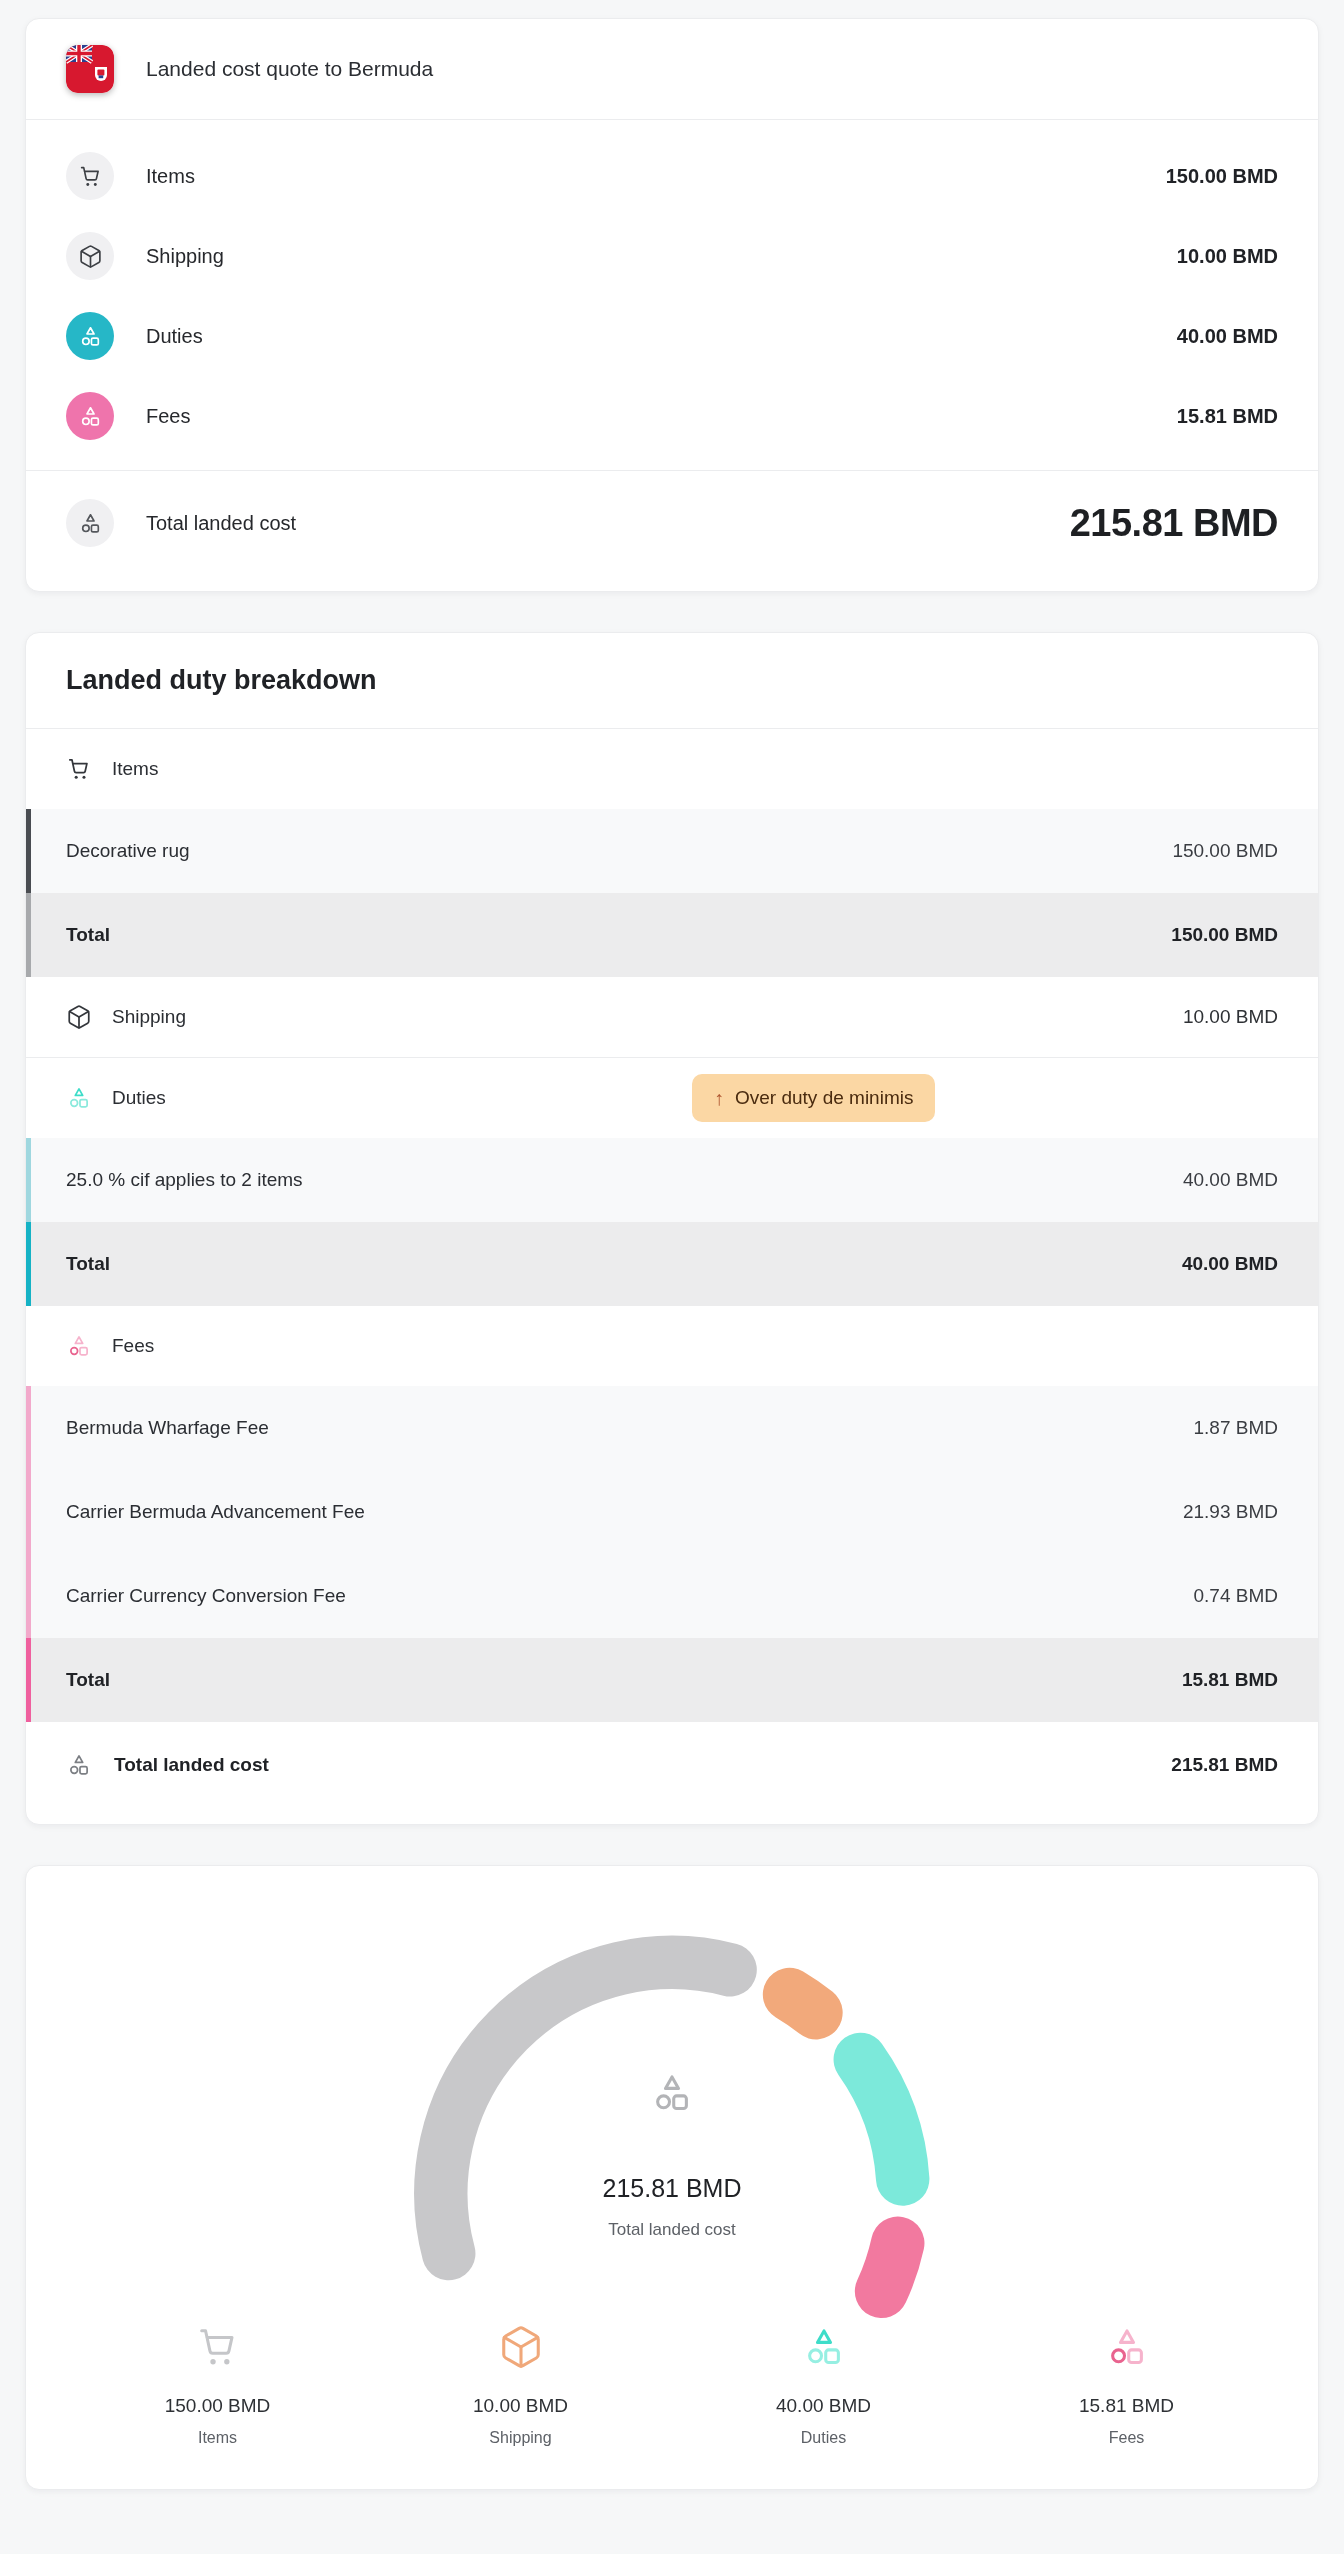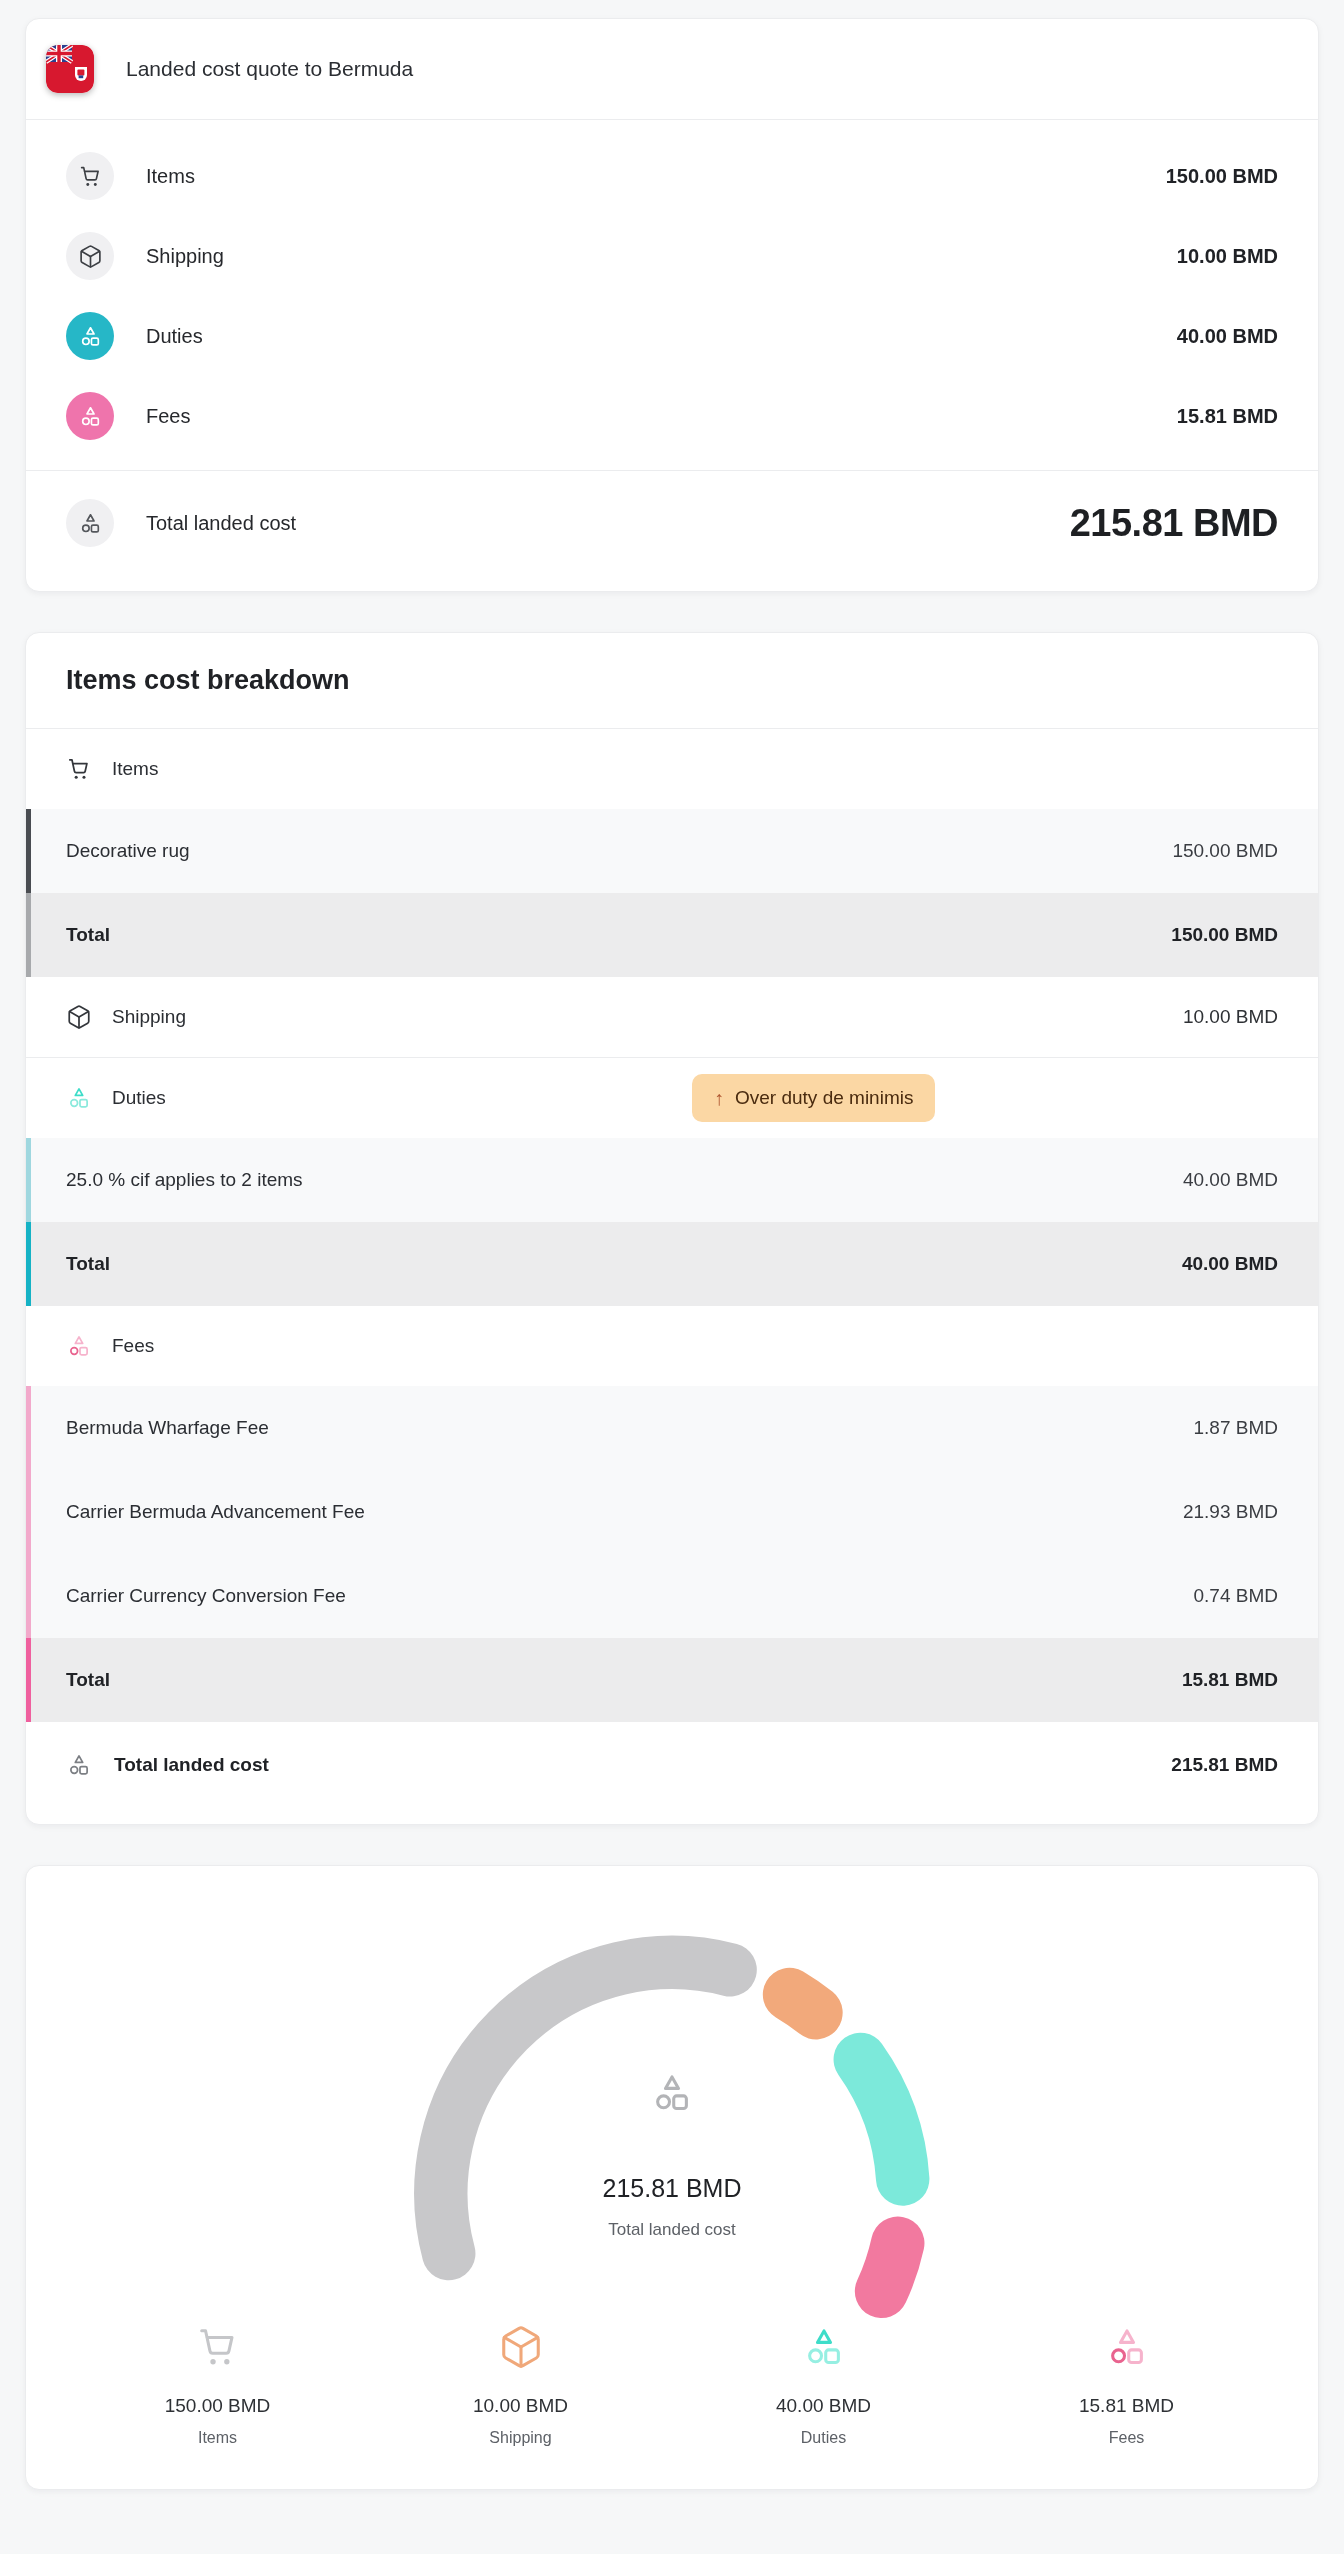--- a/index.html
+++ b/index.html
@@ -15,21 +15,21 @@
     background:#ffffff;
     border:1px solid #ebecee;
     border-radius:14px;
     box-shadow:0 2px 6px rgba(20,24,40,.05);
     overflow:hidden;
   }
   .card + .card { margin-top:40px; }
   .divider { height:1px; background:#ebecee; }
 
   
-  .card-head { display:flex; align-items:center; gap:32px; padding:26px 20px; }
+  .card-head { display:flex; align-items:center; gap:32px; padding:26px 40px; }
   .flag { width:48px; height:48px; border-radius:12px; box-shadow:0 2px 6px rgba(0,0,0,.28); flex:0 0 auto; }
   .q-title { font-size:21px; color:#2b2e33; }
   .q-rows { padding:16px 40px 14px; }
   .q-row { display:flex; align-items:center; height:80px; }
   .q-ic {
     width:48px; height:48px; border-radius:50%;
     background:#f0f0f2; color:#3c3f44;
     display:flex; align-items:center; justify-content:center; flex:0 0 auto;
   }
   .q-ic svg { width:25px; height:25px; }
@@ -173,21 +173,21 @@
             <circle class="c" cx="7.6" cy="16.6" r="3.1"></circle>
             <rect class="s" x="12.9" y="13.5" width="6.6" height="6.6" rx="1.5"></rect>
           </svg>
       </span>
       <span class="q-total-label">Total landed cost</span>
       <span class="q-total-value">215.81 BMD</span>
     </div>
   </section>
 
   <section class="card">
-    <div class="bd-title">Items cost breakdown</div>
+    <div class="bd-title">Landed duty breakdown</div>
     <div class="divider"></div>
 
     <div class="sec-head">
       <span class="ic">
         <svg class="stroke-ic" viewBox="0 0 24 24">
             <path d="M3.5 3.5h2l2.3 10.6a1.5 1.5 0 0 0 1.5 1.2h6.9a1.5 1.5 0 0 0 1.5-1.2l1.6-7.1H6.2"></path>
             <circle class="fill" cx="9.4" cy="19.7" r="1.4"></circle>
             <circle class="fill" cx="16.6" cy="19.7" r="1.4"></circle>
           </svg>
       </span>

